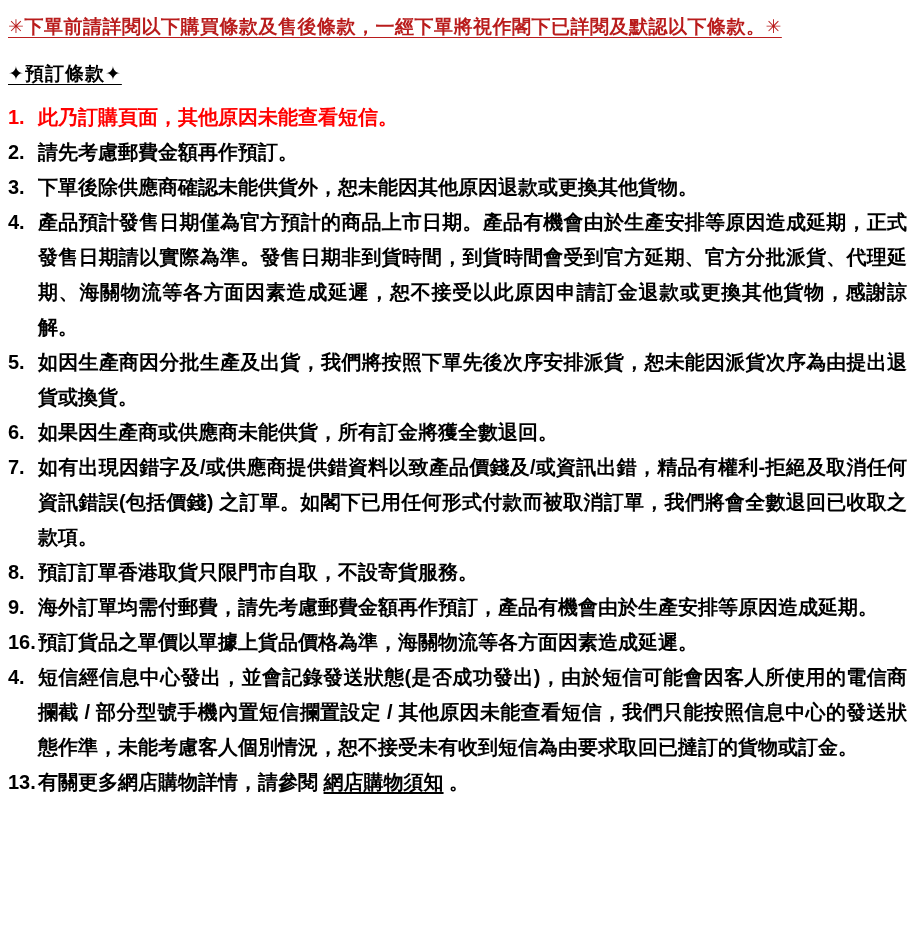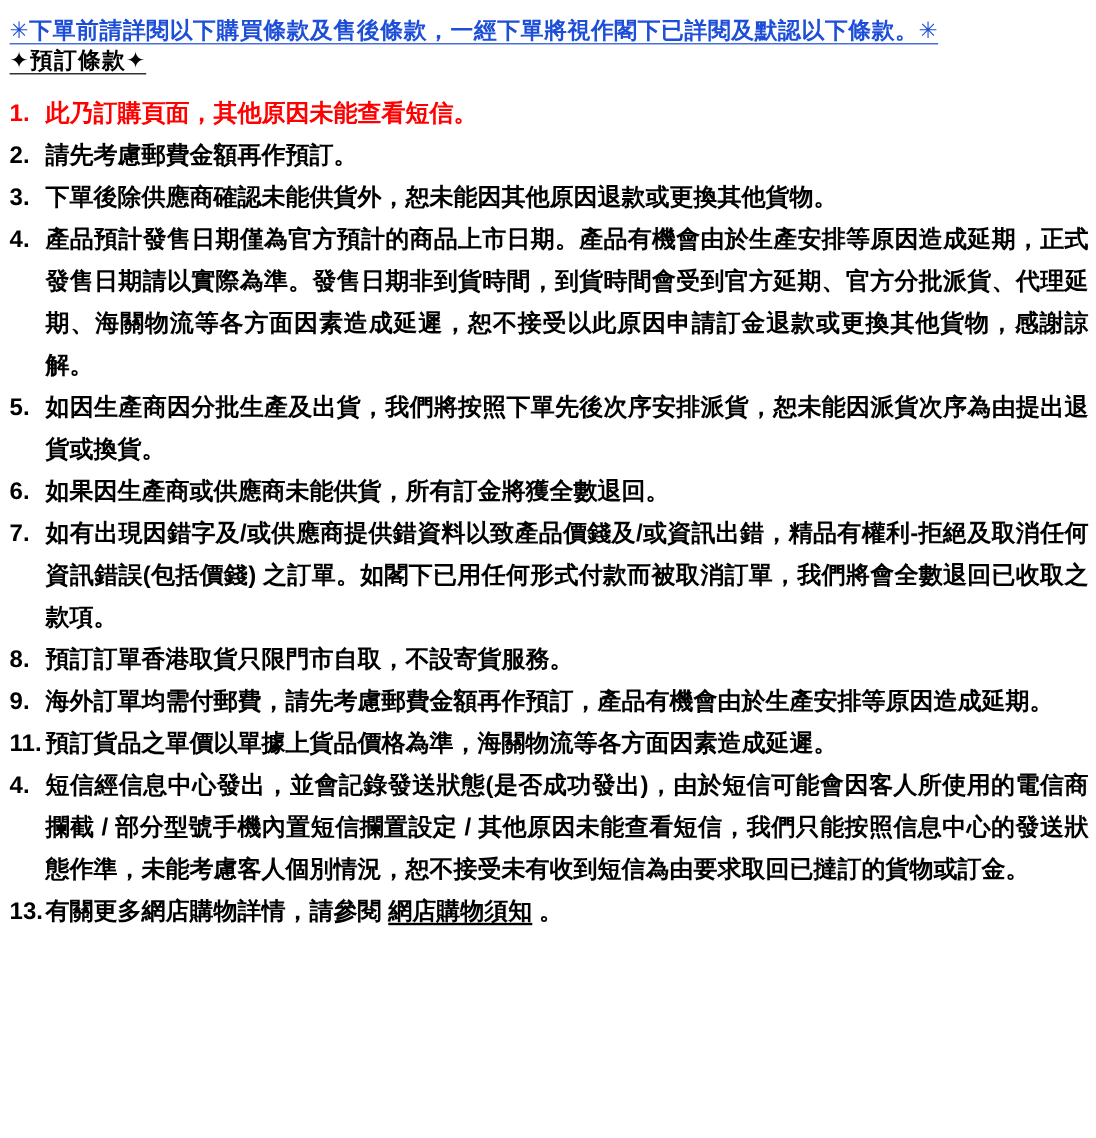--- a/index.html
+++ b/index.html
@@ -16,33 +16,34 @@
     color: #000000;
     -webkit-font-smoothing: antialiased;
   }
   .page {
     box-sizing: border-box;
     width: 913px;
     height: 948px;
     padding: 6px 6px 0 8px;
   }
   .main-header {
-    color: #1d4ed8;
+    color: #b91c1c;
     font-size: 19px;
     line-height: 26px;
     margin-top: 8px;
     text-decoration: underline;
     text-underline-offset: 4px;
     letter-spacing: 0.5px;
   }
   .section-title {
     display: inline-block;
     color: #000000;
     font-size: 19px;
     line-height: 24px;
+    margin-top: 22px;
     text-decoration: underline;
     text-underline-offset: 4px;
     letter-spacing: 1px;
   }
   .terms {
     margin-top: 14px;
   }
   .term-item {
     display: flex;
     font-size: 20px;
@@ -103,21 +104,21 @@
       </div>
       <div class="term-item">
         <span class="num">8.</span>
         <span class="text"><span>預訂訂單香港取貨只限門市自取，不設寄貨服務。</span></span>
       </div>
       <div class="term-item">
         <span class="num">9.</span>
         <span class="text"><span>海外訂單均需付郵費，請先考慮郵費金額再作預訂，產品有機會由於生產安排等原因造成延期。</span></span>
       </div>
       <div class="term-item">
-        <span class="num">11.</span>
+        <span class="num">16.</span>
         <span class="text"><span>預訂貨品之單價以單據上貨品價格為準，海關物流等各方面因素造成延遲。</span></span>
       </div>
       <div class="term-item">
         <span class="num">4.</span>
         <span class="text"><span>短信經信息中心發出，並會記錄發送狀態(是否成功發出)，由於短信可能會因客人所使用的電信商攔截 / 部分型號手機內置短信攔置設定 / 其他原因未能查看短信，我們只能按照信息中心的發送狀態作準，未能考慮客人個別情況，恕不接受未有收到短信為由要求取回已撻訂的貨物或訂金。</span></span>
       </div>
       <div class="term-item">
         <span class="num">13.</span>
         <span class="text"><span>有關更多網店購物詳情，請參閱 </span><span class="link blue-link">網店購物須知</span><span> 。</span></span>
       </div>

